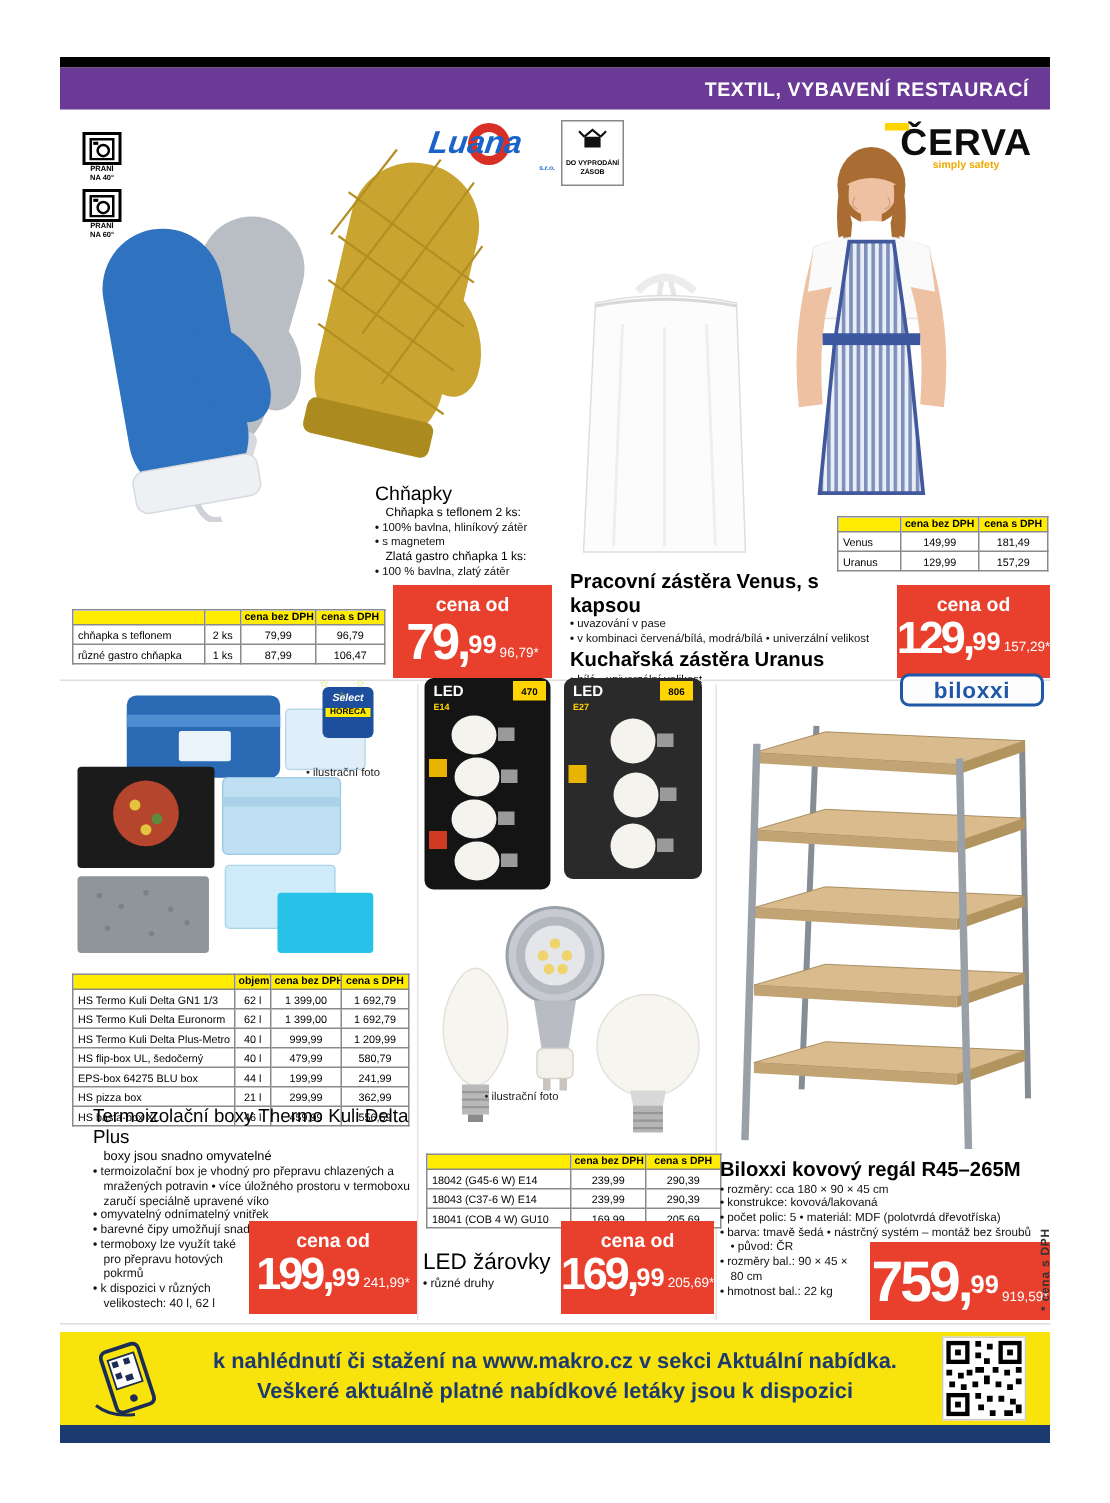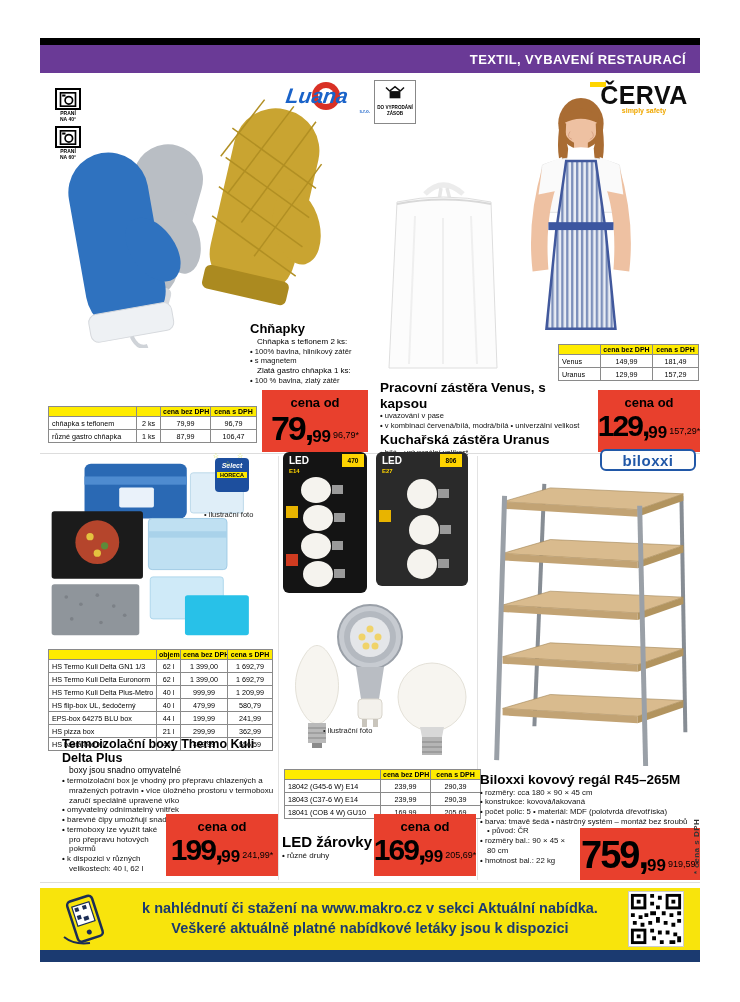--- a/index.html
+++ b/index.html
@@ -27,36 +27,36 @@
   .luana-circle{position:absolute;left:26px;top:2px;width:28px;height:28px;border-radius:50%;background:#d93025}
   .luana-circle-inner{position:absolute;left:32px;top:8px;width:16px;height:16px;border-radius:50%;background:#fff}
   .luana-text{position:absolute;left:0;top:4px;width:84px;font-size:21px;font-weight:700;font-style:italic;color:#1a63c9;transform:skewX(-8deg)}
   .luana-sro{position:absolute;right:0;bottom:2px;font-size:4.5px;color:#1a63c9;font-weight:700}
 
   .cerva{width:112px;height:40px;text-align:center}
   .cerva-accent{position:absolute;left:2px;top:0px;width:16px;height:5px;background:#ffd500}
   .cerva-text{font-size:25px;font-weight:800;letter-spacing:.5px;color:#0d0d0d;line-height:1.1}
   .cerva-tag{font-size:7px;color:#f0a800;font-weight:700;margin-top:-3px}
 
-  .h1{font-size:13px;font-weight:700;line-height:1.12;color:#000}
+  .h1{font-size:13px;font-weight:400;line-height:1.12;color:#000}
   .h1b{font-size:13.5px;font-weight:800;line-height:1.15;color:#000}
   .sub-bold{font-size:8px;font-weight:400;margin-left:7px;line-height:1.3}
   .bullets{list-style:none;font-size:7.6px;line-height:1.25;color:#111}
   .bullets li{padding-left:7px;text-indent:-7px}
   .bullets li::before{content:"• ";font-weight:700}
   .bullets.md{font-size:8px;line-height:1.22}
 
   .ptable{border-collapse:collapse;table-layout:fixed;background:#fff}
   .ptable th{background:var(--yellow);border:1px solid #8a8a8a;font-size:7px;padding:1px 2px;font-weight:700;text-align:center;overflow:hidden;white-space:nowrap}
   .ptable td{border:1px solid #8a8a8a;font-size:7.2px;padding:1.5px 3px;text-align:center;white-space:nowrap;overflow:hidden}
   .ptable td:first-child{text-align:left}
 
-  .price-box{background:var(--red);color:#000000;text-align:center}
+  .price-box{background:var(--red);color:#ffffff;text-align:center}
   .pb-label{font-size:13px;font-weight:800;padding-top:5px}
-  .pb-row{display:flex;justify-content:center;align-items:flex-end;line-height:1;margin-top:1px}
+  .pb-row{display:flex;justify-content:center;align-items:center;line-height:1;margin-top:1px}
   .pb-int{font-size:34px;font-weight:800;letter-spacing:-2px}
   .pb-int.sm{font-size:30px}
   .pb-int.lg{font-size:38px}
   .pb-dec{font-size:17px;font-weight:800;padding-top:3px}
   .pb-vat{font-size:9px;align-self:flex-end;padding-bottom:5px;margin-left:2px;white-space:nowrap}
 
   .divider-h{background:#ddd;height:1px}
   .divider-v{background:#e3e3e3;width:1px}
 
   .ill-note{font-size:7.5px;font-weight:400;color:#222}

